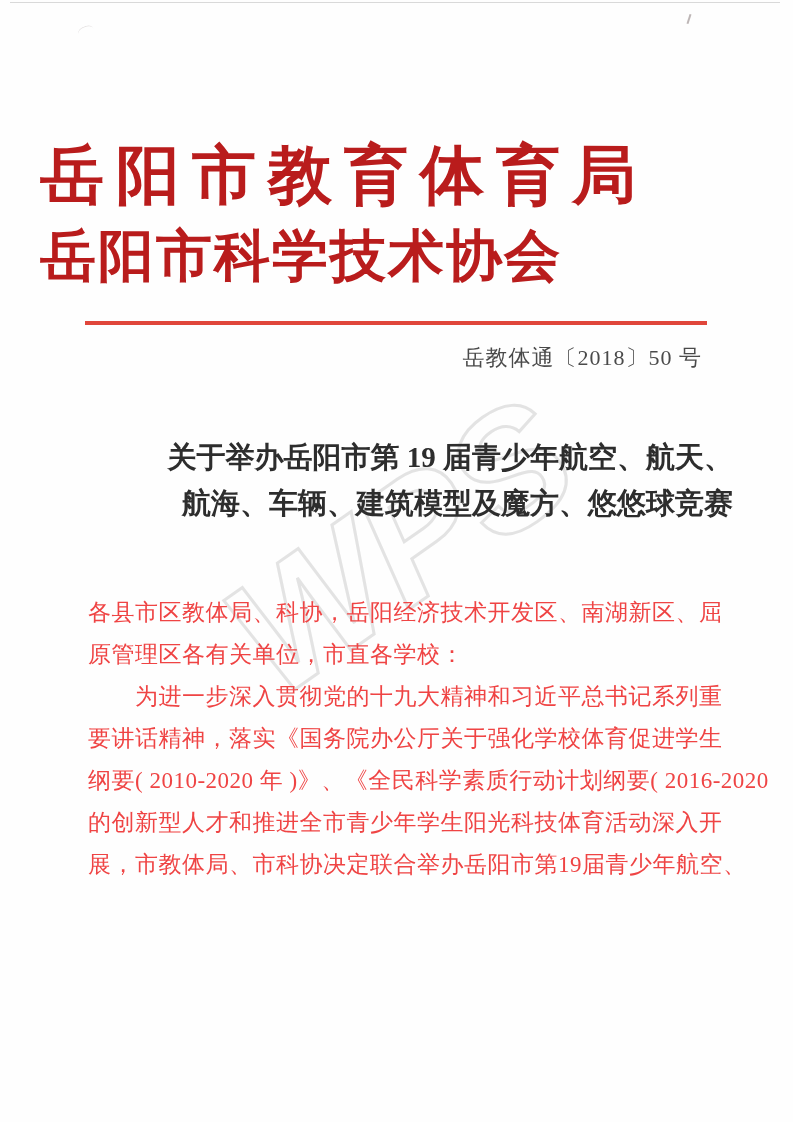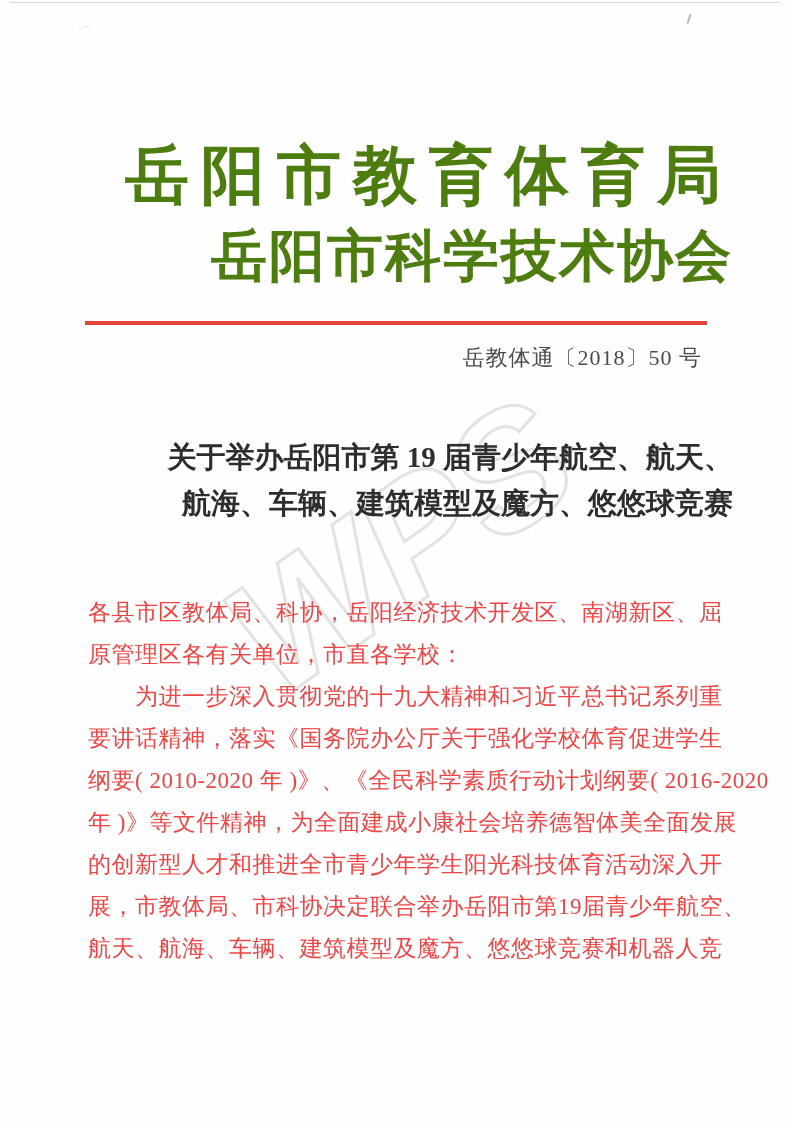--- a/index.html
+++ b/index.html
@@ -49,24 +49,24 @@
     left: 130px;
     width: 560px;
     height: 400px;
     pointer-events: none;
   }
 
   
   .org-header {
     position: absolute;
     top: 136px;
-    left: 28px;
+    left: 40px;
     width: 705px;
-    text-align: right;
-    color: #4d7c0f;
+    text-align: left;
+    color: #b91c1c;
     font-weight: bold;
     z-index: 2;
   }
   .org-line-1 {
     font-size: 64px;
     line-height: 80px;
     letter-spacing: 12px;
     white-space: nowrap;
   }
   .org-line-2 {
@@ -158,19 +158,17 @@
     <div>关于举办岳阳市第 19 届青少年航空、航天、</div>
     <div>航海、车辆、建筑模型及魔方、悠悠球竞赛</div>
   </div>
 
   <div class="body-text">
     <div class="body-line">各县市区教体局、科协，岳阳经济技术开发区、南湖新区、屈</div>
     <div class="body-line">原管理区各有关单位，市直各学校：</div>
     <div class="body-line indent">为进一步深入贯彻党的十九大精神和习近平总书记系列重</div>
     <div class="body-line">要讲话精神，落实《国务院办公厅关于强化学校体育促进学生</div>
     <div class="body-line">纲要( 2010-2020 年 )》、《全民科学素质行动计划纲要( 2016-2020</div>
-    <div class="body-line">年 )》等文件精神，为全面建成小康社会培养德智体美全面发展</div>
     <div class="body-line">的创新型人才和推进全市青少年学生阳光科技体育活动深入开</div>
     <div class="body-line">展，市教体局、市科协决定联合举办岳阳市第19届青少年航空、</div>
-    <div class="body-line">航天、航海、车辆、建筑模型及魔方、悠悠球竞赛和机器人竞</div>
   </div>
 
 </div>
 
 </body></html>

